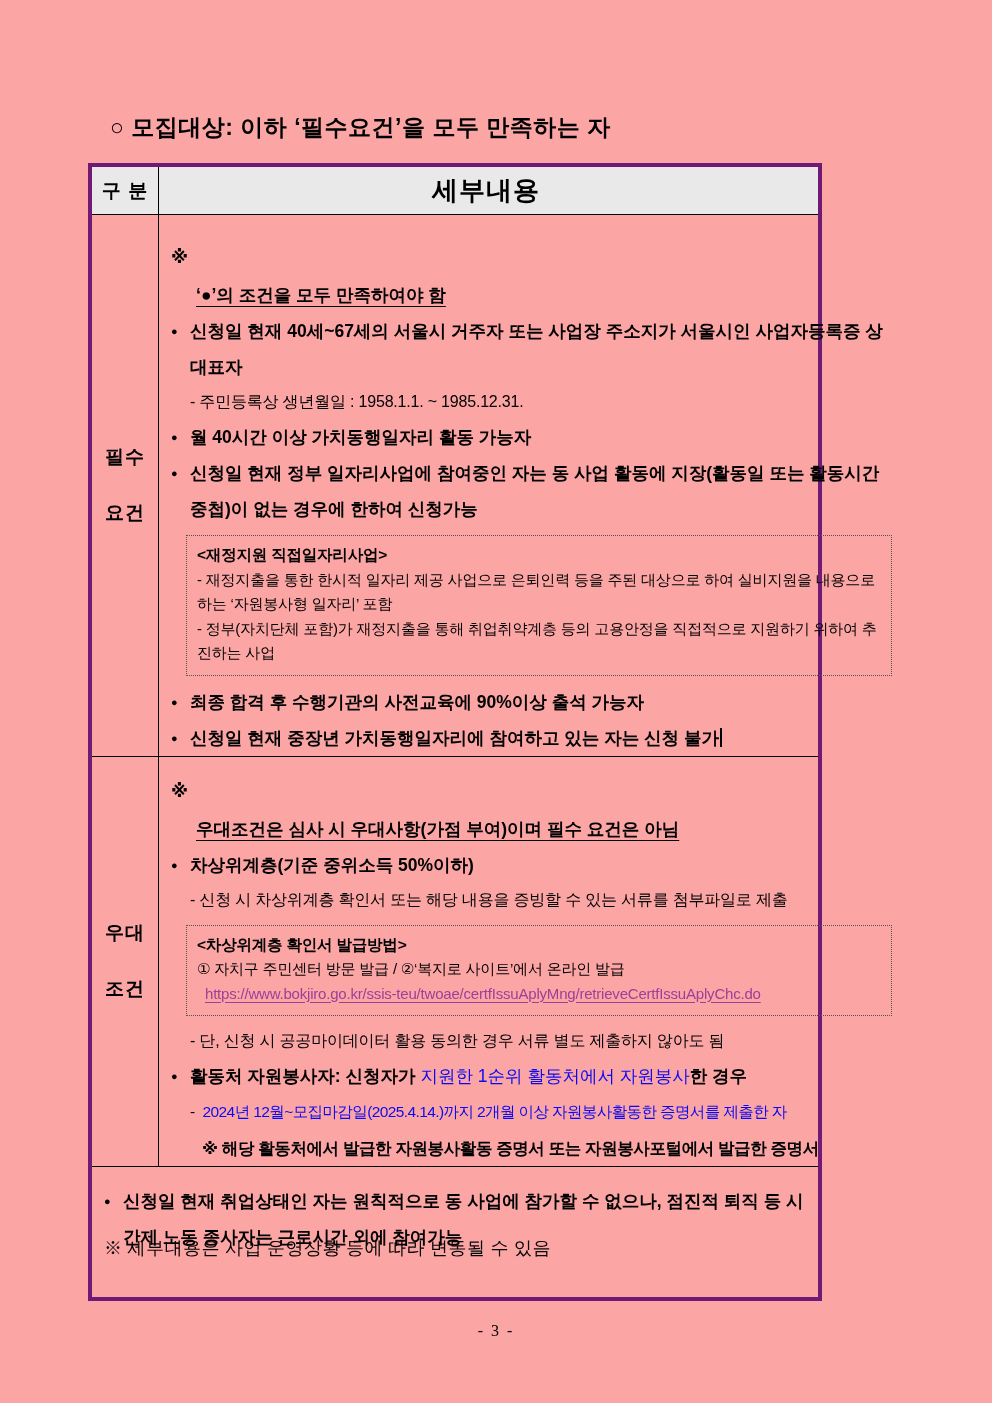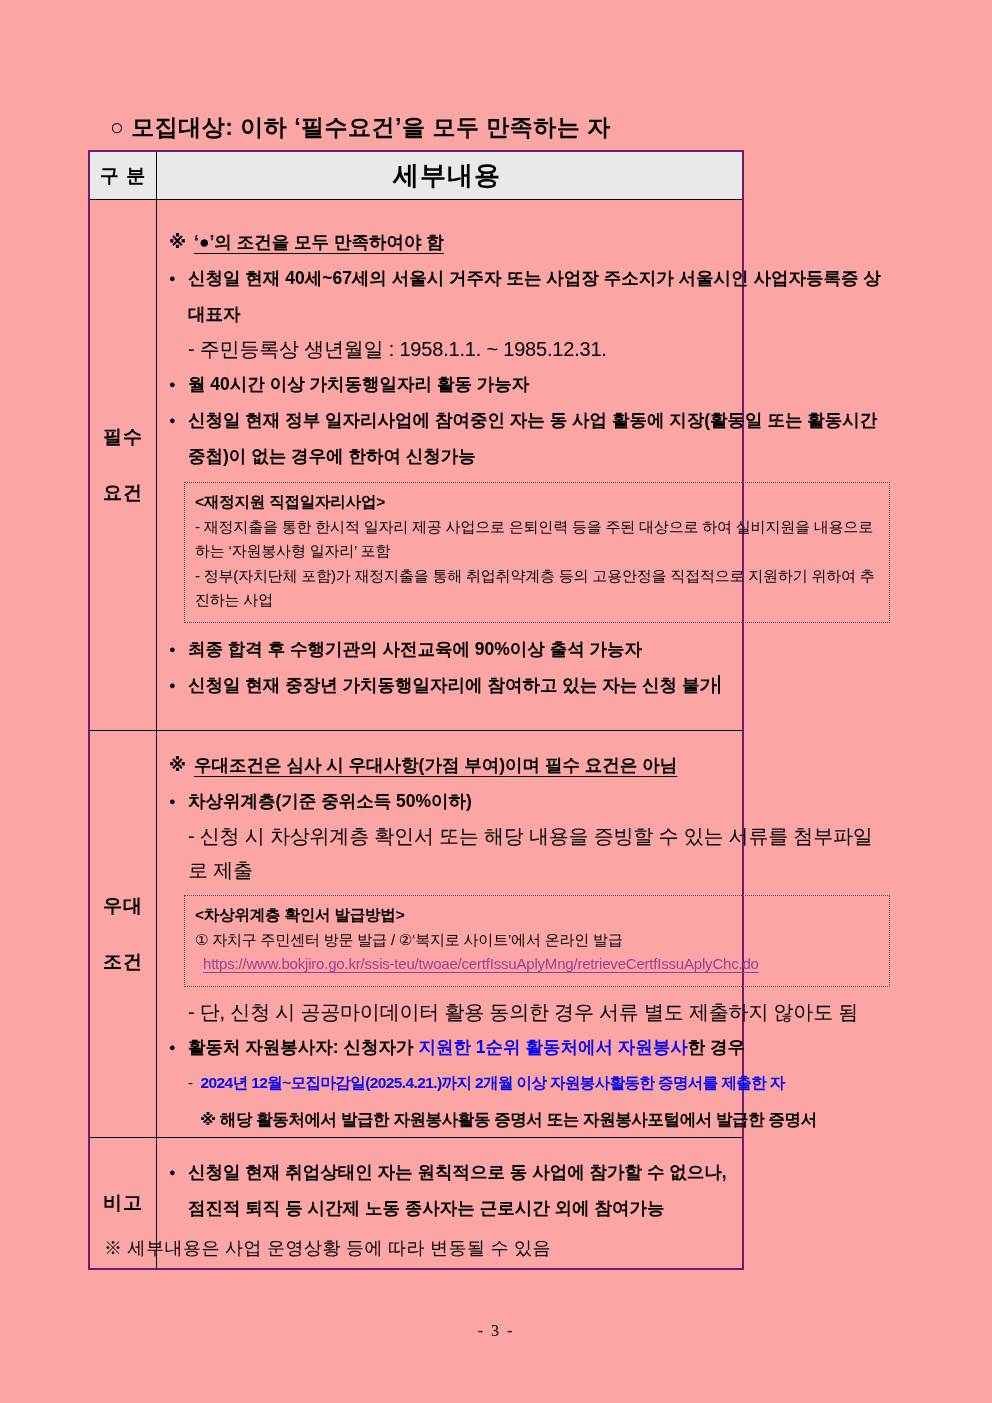--- a/index.html
+++ b/index.html
@@ -10,22 +10,22 @@
     color:#000;
   }
   .page { position:absolute; inset:0; background:#fca5a5; }
 
   .doc-title {
     position:absolute; left:110px; top:112px; width:840px;
     font-size:23px; font-weight:700; letter-spacing:0.5px;
   }
 
   .tbl {
-    position:absolute; left:88px; top:150px; width:656px;
-    border:2px solid #701a75;
+    position:absolute; left:88px; top:163px; width:734px;
+    border:4px solid #701a75;
   }
   .tbl-row { display:flex; border-top:1.4px solid #000; }
   .tbl-row:first-child { border-top:none; }
   .cell-label {
     width:67px; border-right:1.4px solid #000; flex:0 0 67px;
     display:flex; flex-direction:column; align-items:center; justify-content:center;
     font-size:19px; font-weight:600; letter-spacing:1px; gap:30px;
   }
   .cell-content { flex:1; padding:0 14px 0 9px; }
 
@@ -39,49 +39,49 @@
   .row-note  { min-height:131px; }
 
   .row-must .cell-content { padding-top:24px; }
   .row-pref .cell-content { padding-top:16px; }
   .row-note .cell-content { padding-top:16px; }
 
   .note-line {
     display:flex; gap:8px; font-size:17.5px; font-weight:700;
     line-height:36px; padding-left:3px;
   }
-  .note-line .u { text-decoration:underline; text-underline-offset:5px; }
+  .note-line .u { text-decoration:underline; text-underline-offset:5px;margin-top:38px; }
 
   .bullet {
     display:flex; font-size:17.5px; font-weight:700; line-height:36px;
   }
   .bullet .mark { width:22px; flex:0 0 22px; font-size:11px; line-height:36px; text-align:left; padding-left:3px; }
   .bullet .btxt { flex:1; }
 
   .subline {
-    font-size:20px; font-weight:400; line-height:34px; padding-left:22px;
+    font-size:16px; font-weight:400; line-height:34px; padding-left:22px;
     letter-spacing:-0.2px;
   }
   .subnote {
     font-size:16.5px; font-weight:700; line-height:36px; padding-left:34px;
     letter-spacing:-0.4px;
   }
 
   .dotbox {
     border:1.6px dotted #555; margin:8px 0 8px 18px; width:706px;
     padding:7px 10px 9px 10px; font-size:15px; line-height:24.5px;
     letter-spacing:-0.2px;
   }
   .dotbox .box-title { font-weight:700; font-size:15.5px; }
   .dotbox .box-line { font-weight:400; }
   .dotbox a.box-link {
     color:#9c3f99; text-decoration:underline; text-underline-offset:3px;
     display:inline-block; padding-left:8px; font-size:15px;text-align:center;
   }
-  .blue-b { color:#0b0bf0; font-weight:700; }
+  .blue-b { color:#0b0bf0; font-weight:400; }
   .sub-blue {
     font-size:15.5px; line-height:36px; padding-left:22px; font-weight:700;
     letter-spacing:-0.6px;
   }
   .sub-blue .dash { color:#000; margin-right:8px; font-weight:400; }
 
   .caret {
     display:inline-block; width:2.5px; height:19px; background:#000;
     vertical-align:-3px; margin-left:1px;
   }
@@ -187,32 +187,29 @@
         </div>
 
         <div class="subline">- 단, 신청 시 공공마이데이터 활용 동의한 경우 서류 별도 제출하지 않아도 됨</div>
 
         <div class="bullet">
           <span class="mark">●</span>
           <span class="btxt"><span>활동처 자원봉사자: 신청자가 </span><span class="blue-b">지원한 1순위 활동처에서 자원봉사</span><span>한 경우</span></span>
         </div>
 
         <div class="sub-blue">
-          <span class="dash">-</span><span class="blue-b">2024년 12월~모집마감일(2025.4.21.)까지 2개월 이상 자원봉사활동한 증명서를 제출한 자</span>
+          <span class="dash">-</span><span class="blue-b">2024년 12월~모집마감일(2025.4.14.)까지 2개월 이상 자원봉사활동한 증명서를 제출한 자</span>
         </div>
 
         <div class="subnote">※ 해당 활동처에서 발급한 자원봉사활동 증명서 또는 자원봉사포털에서 발급한 증명서</div>
 
       </div>
     </div>
 
     <div class="tbl-row row-note">
-      <div class="cell-label">
-        <span>비고</span>
-      </div>
       <div class="cell-content">
 
         <div class="bullet">
           <span class="mark">●</span>
           <span class="btxt">신청일 현재 취업상태인 자는 원칙적으로 동 사업에 참가할 수 없으나, 점진적 퇴직 등 시간제 노동 종사자는 근로시간 외에 참여가능</span>
         </div>
 
       </div>
     </div>
 

